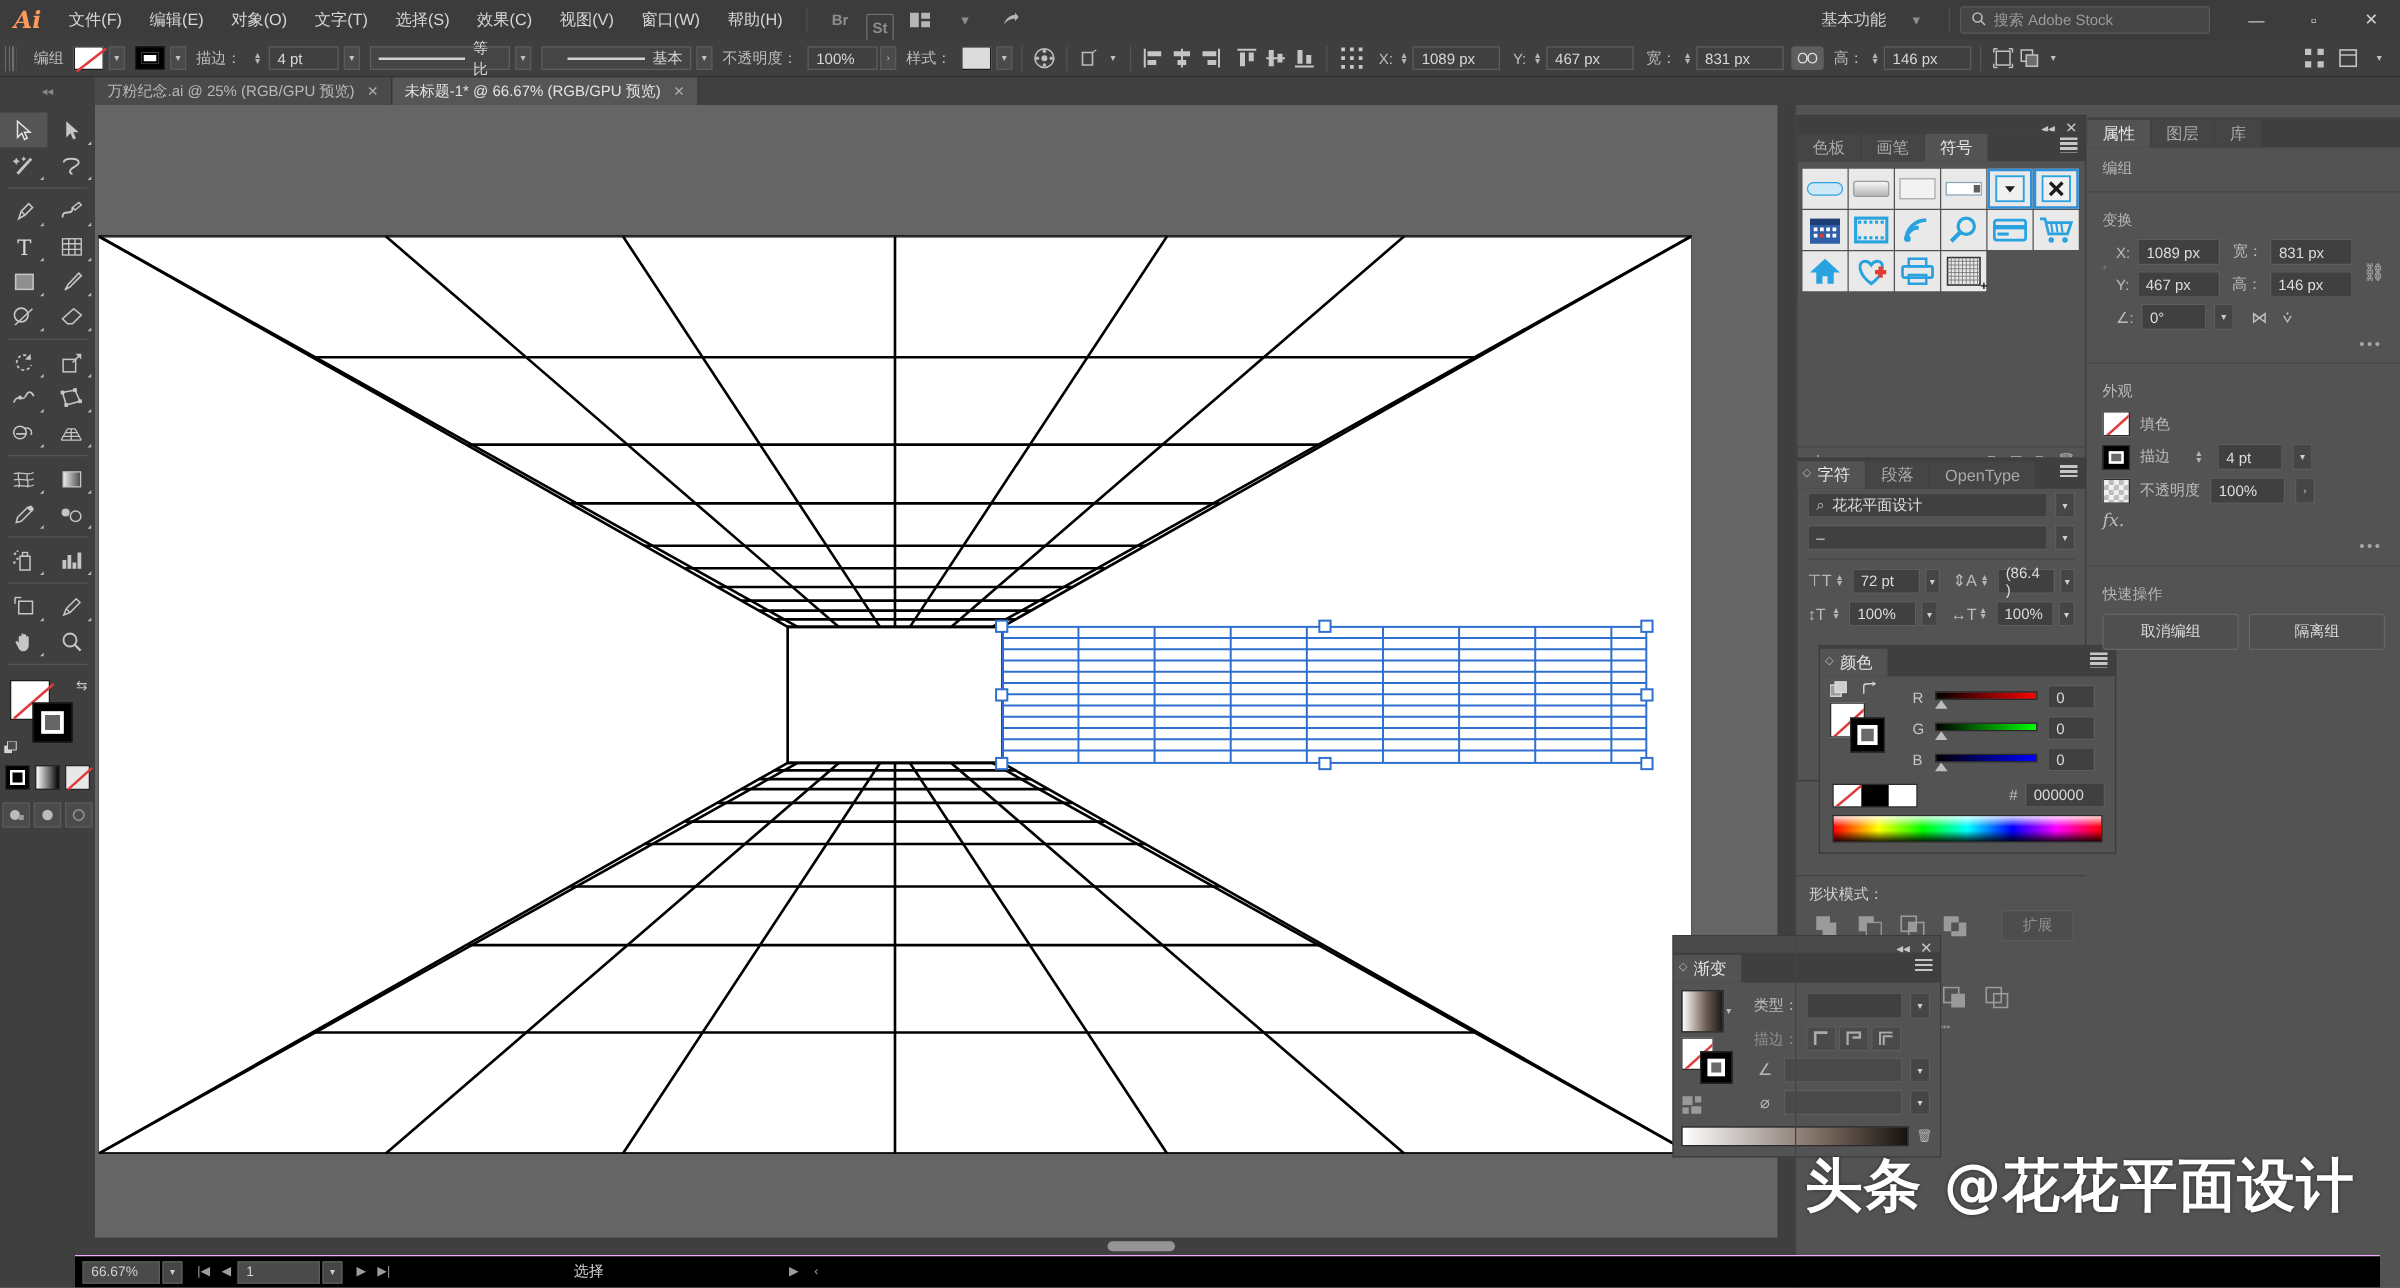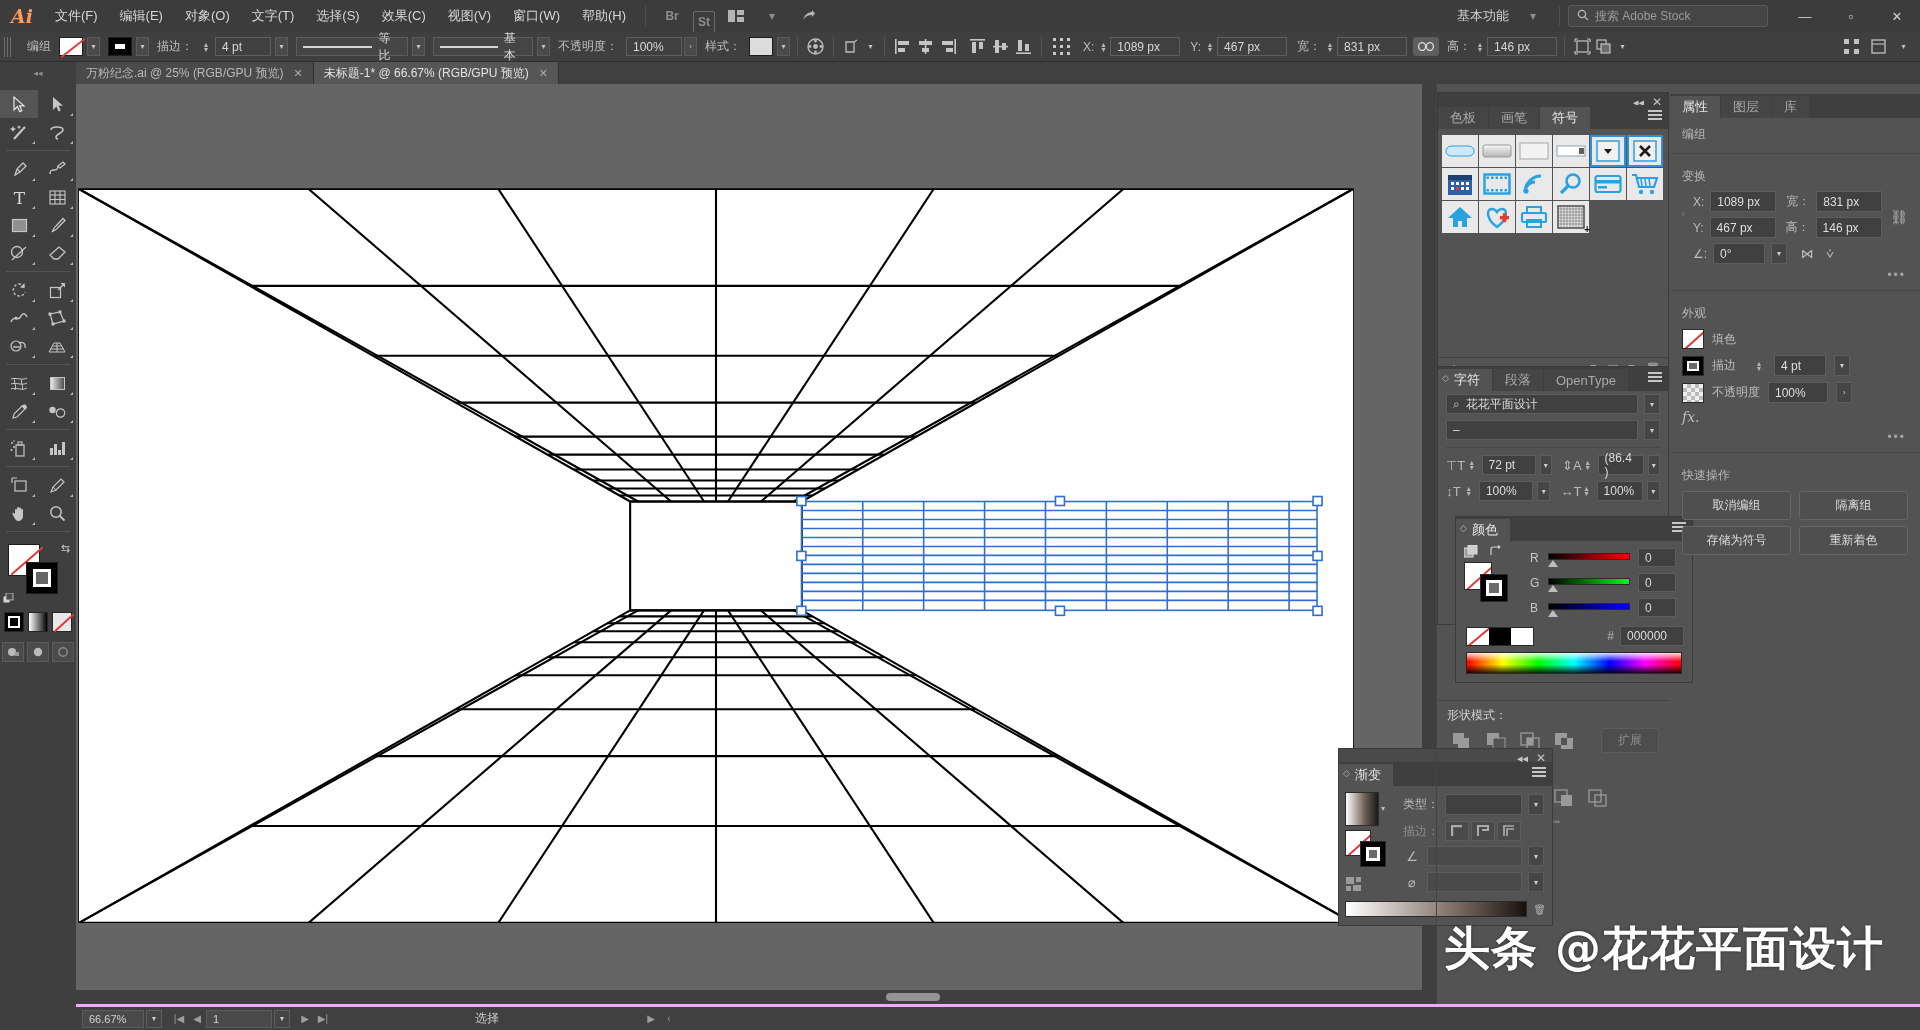--- a/index.html
+++ b/index.html
@@ -209,22 +209,22 @@
   .prop-row{ display:flex; align-items:center; gap:8px; padding:3px 12px;}
   .plabel{ color:#bdbdbd; font-size:12px; white-space:nowrap;}
   .pinput{ background:#404040;border:1px solid #5d5d5d;height:21px;width:66px;color:#dedede;
      font-size:12px; display:flex;align-items:center;padding:0 6px;}
   .qbtn{ flex:1; background:#4f4f4f; border:1px solid #666; border-radius:3px; color:#dcdcdc;
      font-size:12px; text-align:center; padding:5px 0;}
   .dots{ color:#a5a5a5; letter-spacing:2px; font-size:12px; text-align:right; padding:2px 14px;}
 
   
   .statusbar {
-    position:absolute; left:76px; bottom:0; width:1844px; height:26px; background:#404040;
-    display:flex; align-items:center; gap:0; border-top:3px solid #f0abfc;
+    position:absolute; left:60px; bottom:0; width:1844px; height:26px; background:#000000;
+    display:flex; align-items:center; gap:0; border-top:1px solid #f0abfc;
   }
   .sb-field{ background:#4a4a4a;border:1px solid #5b5b5b;height:18px;display:flex;align-items:center;
      padding:0 6px; color:#d2d2d2;font-size:11px;}
   .sb-ico{ width:18px;text-align:center;color:#9d9d9d;font-size:10px;}
   .sb-status{ color:#cfcfcf; font-size:12px; width:310px; text-align:center;}
 
   
   .scroll-h{ position:absolute; left:76px; bottom:26px; width:1360px; height:14px; background:#3f3f3f;}
   .scroll-h .thumb{ position:absolute; left:810px; top:3px; width:54px; height:8px;
      background:#949494; border-radius:4px;}
@@ -320,21 +320,21 @@
     <div class="cb-group">
       <div class="dd-field" style="width:112px">
         <div class="dd-line"></div>
         <span>等比</span>
       </div>
       <div class="mini-caret">▾</div>
     </div>
 
     <div style="width:8px"></div>
     <div class="cb-group">
-      <div class="dd-field" style="width:100px">
+      <div class="dd-field" style="width:120px">
         <div class="dd-line" style="width:62px"></div>
         <span>基本</span>
       </div>
       <div class="mini-caret">▾</div>
     </div>
 
     <div class="cb-label">不透明度：</div>
     <div class="num-field" style="min-width:56px">100%</div>
     <div class="mini-caret">›</div>
 
@@ -1417,24 +1417,20 @@
       <span class="plabel" style="font-style:italic;font-family:'DejaVu Serif',serif;font-size:14px">fx.</span>
     </div>
     <div class="dots">•••</div>
     <div class="prop-divider"></div>
 
     <div class="prop-sec-title">快速操作</div>
     <div style="display:flex;gap:8px;padding:3px 12px">
       <div class="qbtn">取消编组</div>
       <div class="qbtn">隔离组</div>
     </div>
-    <div style="display:flex;gap:8px;padding:3px 12px">
-      <div class="qbtn">存储为符号</div>
-      <div class="qbtn">重新着色</div>
-    </div>
   </div>
 
   <div style="position:absolute; left:1436px; top:84px; width:1px; height:946px; background:#444;"></div>
 
   <div class="statusbar">
     <div class="sb-field" style="width:62px;margin-left:6px">66.67%</div>
     <div class="cv" style="height:18px;margin-left:2px">▾</div>
     <div class="sb-ico" style="margin-left:8px">|◀</div>
     <div class="sb-ico">◀</div>
     <div class="sb-field" style="width:66px">1</div>

